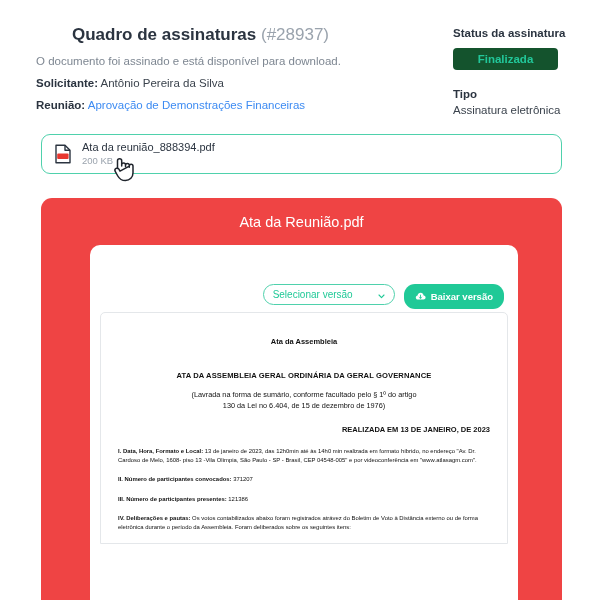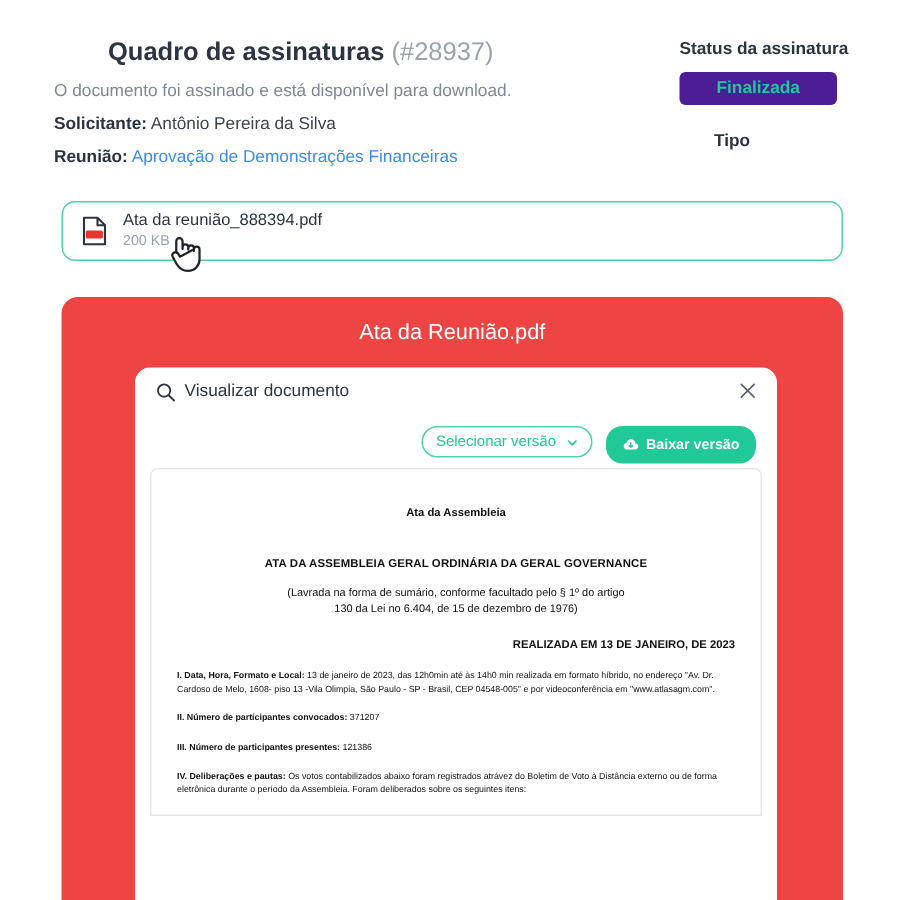--- a/index.html
+++ b/index.html
@@ -35,28 +35,28 @@
   .meta-line .val { font-weight:400; color:#3b434d; }
   .meta-line .link { color:#3d8bf2; font-weight:400; }
 
   .status-block { position:absolute; left:453px; top:27px; width:130px; }
   .status-label {
     font-size:11.5px; font-weight:700; color:#2b3440; white-space:nowrap;
   }
   .status-badge {
     margin-top:9px;
     width:105px; height:22px;
-    background:#4c1d95;
+    background:#14532d;
     border-radius:4px;
     display:flex; align-items:center; justify-content:center;
     color:#22c79a; font-size:11.5px; font-weight:700;
   }
 
   .tipo-block { position:absolute; left:453px; top:88px; width:140px; }
-  .tipo-label { font-size:11.5px; font-weight:700; color:#2b3440;margin-left:23px; }
+  .tipo-label { font-size:11.5px; font-weight:700; color:#2b3440; }
   .tipo-value { margin-top:4px; font-size:11.5px; color:#3b434d; white-space:nowrap; }
 
   
   .file-card {
     position:absolute; left:41px; top:134px;
     width:521px; height:40px;
     border:1.3px solid #4fd1ac;
     border-radius:9px;
     background:#ffffff;
     display:flex; align-items:center;
@@ -98,21 +98,21 @@
     width:13px; height:13px; color:#5a6270;
     font-size:13px; line-height:13px; text-align:center;
   }
 
   .actions { position:absolute; right:14px; top:39px; height:21px; display:flex; gap:9px; }
   .btn-select {
     height:21px; padding:0 9px;
     border:1.2px solid #4fd1ac; border-radius:11px;
     background:#fff; color:#20c997;
     font-size:10px; font-weight:400;
-    display:flex; align-items:center; gap:7px;
+    display:flex; align-items:center; gap:25px;
     font-family:"Liberation Sans", sans-serif;
   }
   .btn-select .chev { display:inline-block; width:7px; height:7px; }
   .btn-download {
     height:25px; padding:0 11px;
     border:none; border-radius:11px;
     background:#20c997; color:#ffffff;
     font-size:9.5px; font-weight:700;
     display:flex; align-items:center; gap:5px;
     font-family:"Liberation Sans", sans-serif;
@@ -162,20 +162,21 @@
       <span class="link">Aprovação de Demonstrações Financeiras</span>
     </div>
 
     <div class="status-block">
       <div class="status-label">Status da assinatura</div>
       <div class="status-badge">Finalizada</div>
     </div>
 
     <div class="tipo-block">
       <div class="tipo-label">Tipo</div>
+      <div class="tipo-value">Assinatura eletrônica</div>
     </div>
   </div>
 
   <div class="file-card">
     <span class="pdf-icon">
       <svg width="18" height="20" viewBox="0 0 18 20">
         <path d="M2 1.2h9l5 5v12.6H2z" fill="#ffffff" stroke="#2b3440" stroke-width="1.4" stroke-linejoin="round"></path>
         <path d="M11 1.2v5h5" fill="none" stroke="#2b3440" stroke-width="1.4" stroke-linejoin="round"></path>
         <rect x="3.2" y="9.6" width="11.4" height="5.4" rx="1" fill="#e8362f"></rect>
       </svg>
@@ -190,35 +191,20 @@
     <svg width="30" height="32" viewBox="0 0 30 32">
       <path d="M7.5 16.5V8.8a2.1 2.1 0 0 1 4.2 0v5.2m0-1.2a1.9 1.9 0 0 1 3.8 0v1.6m0-1a1.9 1.9 0 0 1 3.8 0v1.9m0-1.1a1.85 1.85 0 0 1 3.7 0v6.6c0 4.4-3.1 7.8-7.6 7.8-4.2 0-6.1-1.9-7.6-4.6l-2.6-4.7c-.6-1.1-.2-2.3.9-2.9 1-.5 2.2-.2 2.8.8l1.1 1.9z" fill="#ffffff" stroke="#1f242c" stroke-width="1.5" stroke-linejoin="round" stroke-linecap="round"></path>
     </svg>
   </span>
 
   <div class="modal">
     <div class="modal-title">Ata da Reunião.pdf</div>
 
     <div class="viewer">
 
-      <div class="viewer-header">
-        <span class="search-icon">
-          <svg width="13" height="13" viewBox="0 0 13 13">
-            <circle cx="5.4" cy="5.4" r="4.1" fill="none" stroke="#2b3440" stroke-width="1.2"></circle>
-            <line x1="8.5" y1="8.5" x2="12" y2="12" stroke="#2b3440" stroke-width="1.2" stroke-linecap="round"></line>
-          </svg>
-        </span>
-        <span class="search-label">Visualizar documento</span>
-        <span class="close-icon">
-          <svg width="13" height="13" viewBox="0 0 13 13">
-            <line x1="2.2" y1="2.2" x2="10.8" y2="10.8" stroke="#5a6270" stroke-width="1.1" stroke-linecap="round"></line>
-            <line x1="10.8" y1="2.2" x2="2.2" y2="10.8" stroke="#5a6270" stroke-width="1.1" stroke-linecap="round"></line>
-          </svg>
-        </span>
-      </div>
 
       <div class="actions">
         <button class="btn-select">
           <span>Selecionar versão</span>
           <span class="chev">
             <svg width="7" height="7" viewBox="0 0 7 7">
               <path d="M1 2l2.5 2.6L6 2" fill="none" stroke="#20c997" stroke-width="1.1" stroke-linecap="round" stroke-linejoin="round"></path>
             </svg>
           </span>
         </button>

